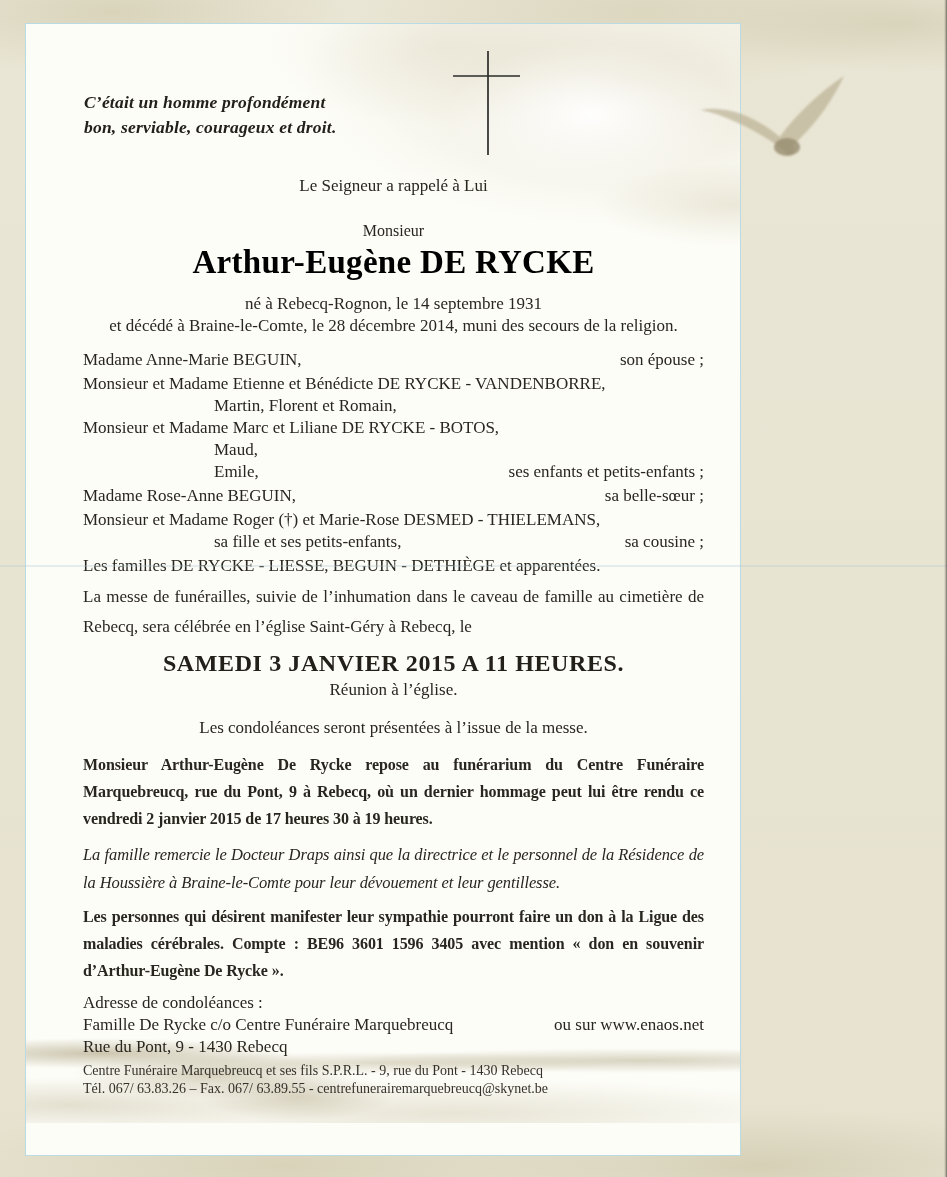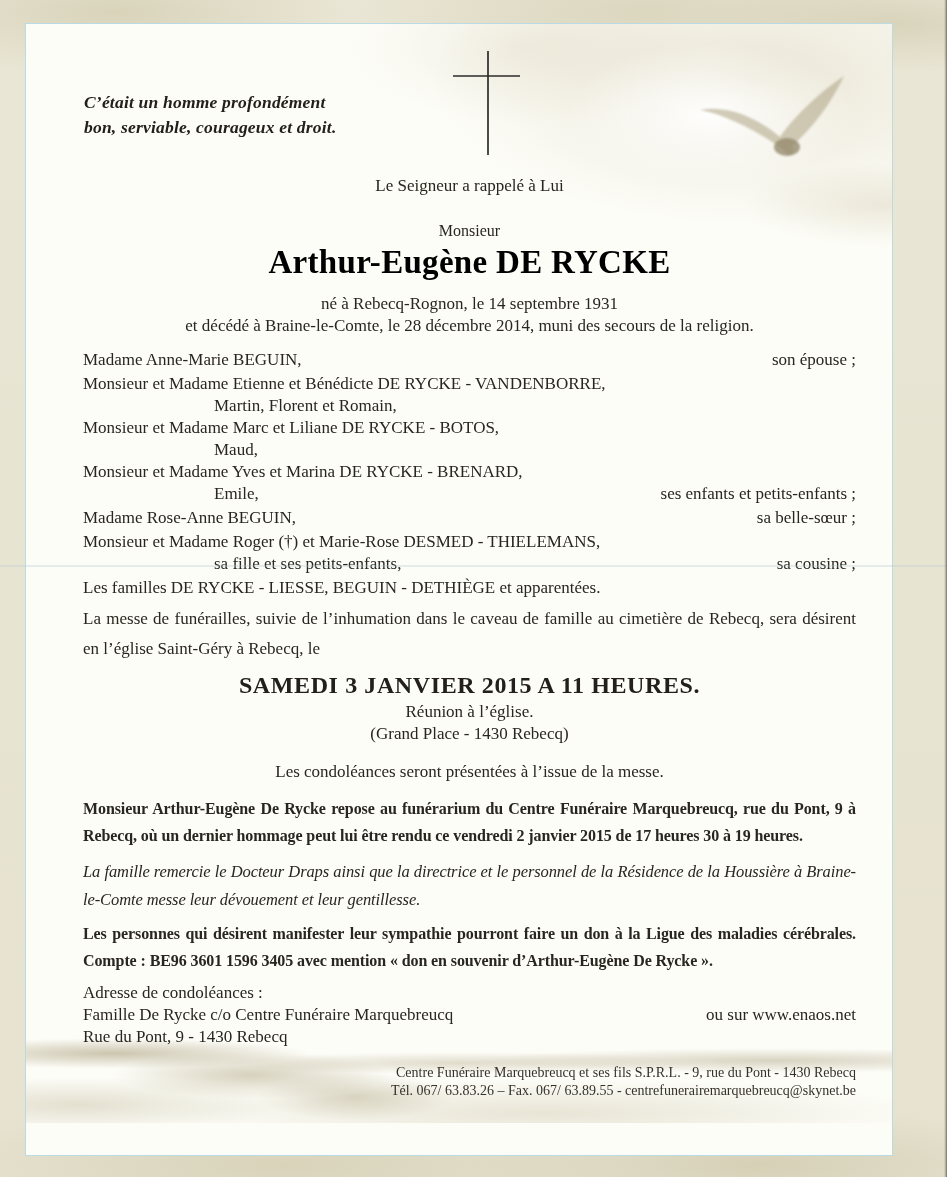--- a/index.html
+++ b/index.html
@@ -9,21 +9,21 @@
     background-color:#e7e3d1;
     background-image:
       radial-gradient(ellipse 340px 90px at 12% 1%, rgba(203,196,164,.55), transparent 70%),
       radial-gradient(ellipse 420px 110px at 68% 1%, rgba(206,199,168,.5), transparent 70%),
       radial-gradient(ellipse 300px 70px at 95% 2%, rgba(198,191,158,.45), transparent 70%),
       radial-gradient(ellipse 500px 90px at 30% 99%, rgba(203,196,164,.5), transparent 70%),
       radial-gradient(ellipse 420px 80px at 80% 99%, rgba(198,190,158,.5), transparent 70%),
       linear-gradient(#eae6d5,#e6e2cf);
   }
   .card{
-    position:absolute;left:25px;top:23px;width:868px;height:1133px;
+    position:absolute;left:25px;top:23px;width:716px;height:1133px;
     background:#fdfdf8;border:1px solid #badbe3;box-sizing:border-box;
   }
   .card::before{ 
     content:"";position:absolute;inset:0;pointer-events:none;z-index:0;
     background:
       radial-gradient(ellipse 200px 100px at 79% 8%, rgba(255,255,255,.95), transparent 72%),
       radial-gradient(ellipse 460px 210px at 84% 5%, rgba(208,198,166,.42), transparent 70%),
       radial-gradient(ellipse 260px 110px at 58% 2%, rgba(214,206,178,.30), transparent 70%),
       radial-gradient(ellipse 200px 60px at 99% 16%, rgba(205,196,164,.35), transparent 70%);
   }
@@ -59,21 +59,21 @@
   .para{font-size:17px;line-height:30px;text-align:justify;margin-top:5px;}
   .date-line{margin-top:6px;font-weight:700;font-size:24px;line-height:30px;letter-spacing:.6px;color:#23201a;}
   .sub-line{font-size:17px;line-height:21px;margin-top:1px;}
   .condol{margin-top:17px;font-size:17px;line-height:22px;}
   .notice{font-size:16px;line-height:27px;text-align:justify;letter-spacing:-.1px;}
   .notice.bold{font-weight:700;margin-top:12px;}
   .notice.italic{font-style:italic;line-height:28px;margin-top:9px;font-size:16.5px;}
   .notice.donation{margin-top:6px;}
   .addr-label{margin-top:8px;font-size:17px;line-height:22px;}
   .addr-row{display:flex;justify-content:space-between;font-size:17px;line-height:22px;}
-  .footer{margin-top:16px;text-align:right;font-size:14px;line-height:18px;color:#35312a;}
+  .footer{margin-top:4px;text-align:left;font-size:14px;line-height:18px;color:#35312a;}
   .scan-line{position:absolute;left:0;top:565px;width:947px;height:2px;background:rgba(175,198,208,.30);z-index:3;}
   .scan-edge-right{position:absolute;right:0;top:0;width:3px;height:1177px;z-index:4;
     background:linear-gradient(to left, rgba(80,78,70,.75), rgba(80,78,70,.15) 70%, transparent);}
 </style>
 </head>
 <body>
 
 <div class="card">
 
   <div class="quote">
@@ -119,52 +119,48 @@
       <div class="frow">
         <span class="left indent">Martin, Florent et Romain,</span>
       </div>
       <div class="frow">
         <span class="left">Monsieur et Madame Marc et Liliane DE RYCKE - BOTOS,</span>
       </div>
       <div class="frow">
         <span class="left indent">Maud,</span>
       </div>
       <div class="frow">
-        <span class="left">Monsieur et Madame Yves et Marina DE RYCKE - BRENARD,</span>
-      </div>
-      <div class="frow">
         <span class="left indent">Emile,</span>
         <span class="rel">ses enfants et petits-enfants ;</span>
       </div>
       <div class="frow gap">
         <span class="left">Madame Rose-Anne BEGUIN,</span>
         <span class="rel">sa belle-sœur ;</span>
       </div>
       <div class="frow gap">
         <span class="left">Monsieur et Madame Roger (†) et Marie-Rose DESMED - THIELEMANS,</span>
       </div>
       <div class="frow">
         <span class="left indent">sa fille et ses petits-enfants,</span>
         <span class="rel">sa cousine ;</span>
       </div>
       <div class="frow gap">
         <span class="left">Les familles DE RYCKE - LIESSE, BEGUIN - DETHIÈGE et apparentées.</span>
       </div>
     </div>
 
-    <div class="para">La messe de funérailles, suivie de l’inhumation dans le caveau de famille au cimetière de Rebecq, sera désirent en l’église Saint-Géry à Rebecq, le</div>
+    <div class="para">La messe de funérailles, suivie de l’inhumation dans le caveau de famille au cimetière de Rebecq, sera célébrée en l’église Saint-Géry à Rebecq, le</div>
 
     <div class="date-line center">SAMEDI 3 JANVIER 2015 A 11 HEURES.</div>
     <div class="sub-line center">Réunion à l’église.</div>
-    <div class="sub-line center">(Grand Place - 1430 Rebecq)</div>
 
     <div class="condol center">Les condoléances seront présentées à l’issue de la messe.</div>
 
     <div class="notice bold">Monsieur Arthur-Eugène De Rycke repose au funérarium du Centre Funéraire Marquebreucq, rue du Pont, 9 à Rebecq, où un dernier hommage peut lui être rendu ce vendredi 2 janvier 2015 de 17 heures 30 à 19 heures.</div>
-    <div class="notice italic">La famille remercie le Docteur Draps ainsi que la directrice et le personnel de la Résidence de la Houssière à Braine-le-Comte messe leur dévouement et leur gentillesse.</div>
+    <div class="notice italic">La famille remercie le Docteur Draps ainsi que la directrice et le personnel de la Résidence de la Houssière à Braine-le-Comte pour leur dévouement et leur gentillesse.</div>
     <div class="notice bold donation">Les personnes qui désirent manifester leur sympathie pourront faire un don à la Ligue des maladies cérébrales. Compte : BE96 3601 1596 3405 avec mention « don en souvenir d’Arthur-Eugène De Rycke ».</div>
 
     <div class="addr-label">Adresse de condoléances :</div>
     <div class="addr-row">
       <span>Famille De Rycke c/o Centre Funéraire Marquebreucq</span>
       <span>ou sur www.enaos.net</span>
     </div>
     <div class="addr-row">
       <span>Rue du Pont, 9 - 1430 Rebecq</span>
     </div>

